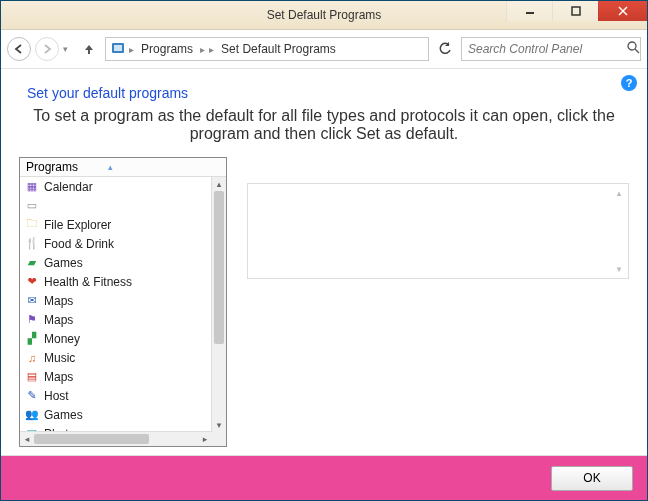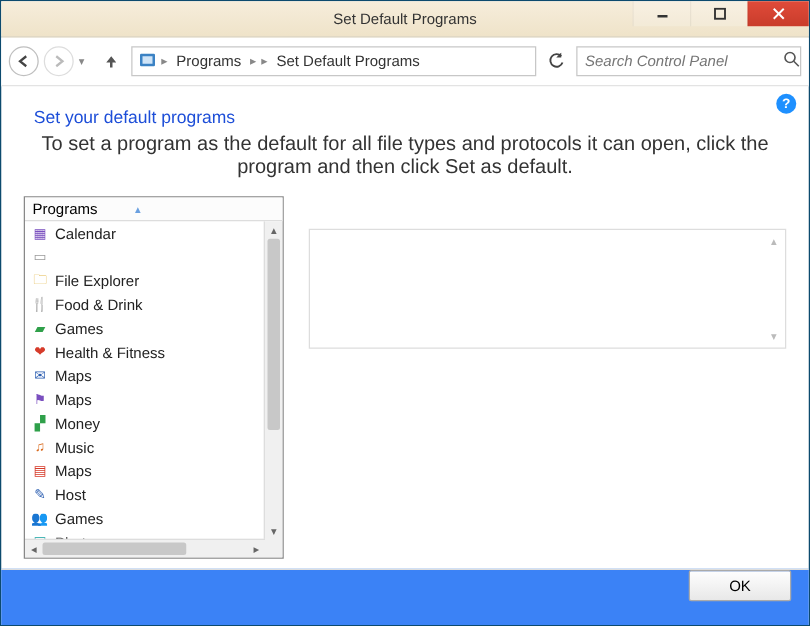--- a/index.html
+++ b/index.html
@@ -278,23 +278,23 @@
   }
   .detail-vscroll .arrow {
     position:absolute;left:0;right:0;height:14px;
     display:flex;align-items:center;justify-content:center;
     font-size:9px;color:#bbb;
   }
   
   .footer {
     height:44px;
     border-top:1px solid #ddd;
-    background:#3b82f6;
+    background:#ec4899;
     display:flex;
-    align-items:flex-start;
+    align-items:center;
     justify-content:flex-end;
     padding-right:14px;
   }
   .ok-btn {
     width:80px;height:23px;
     border:1px solid #aaa;
     background:linear-gradient(#fefefe,#e8e8e8);
     font-size:12px;
     display:flex;align-items:center;justify-content:center;
     border-radius:2px;

